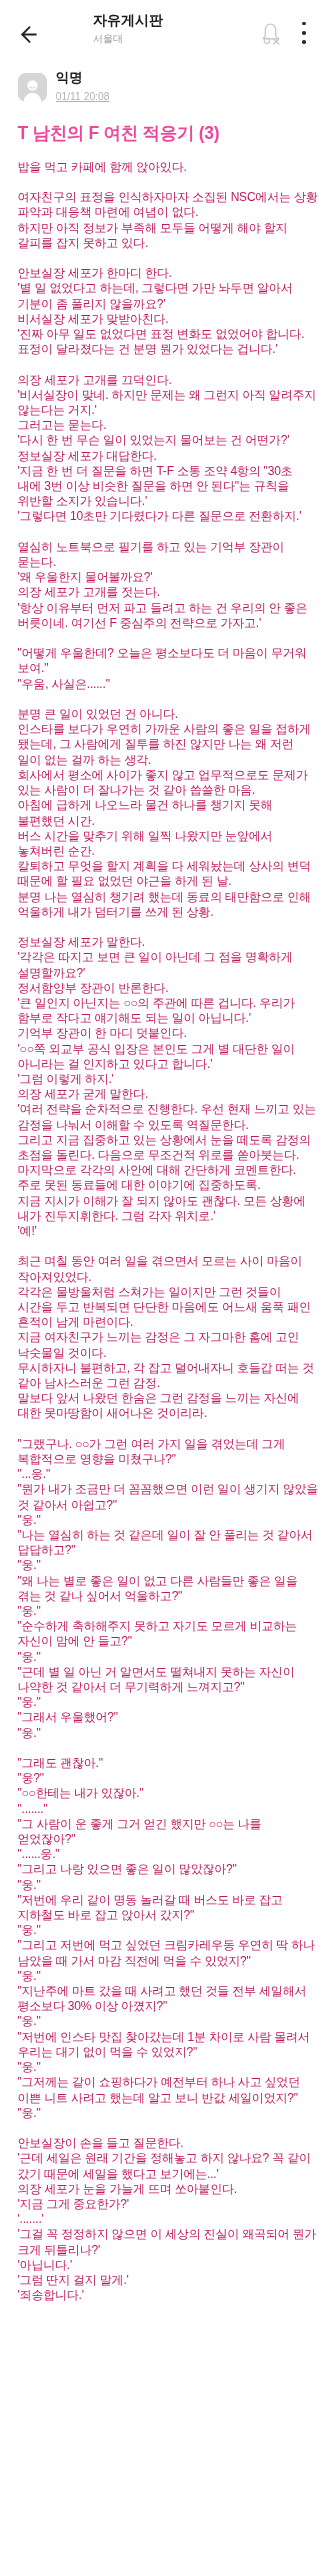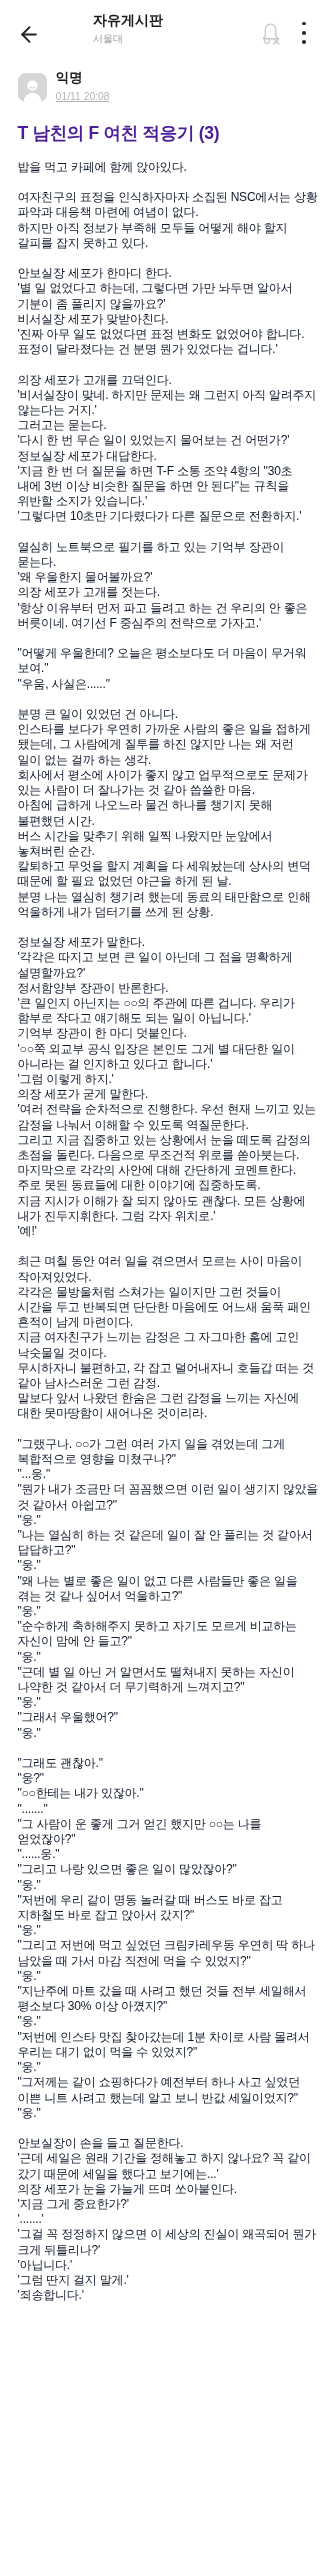--- a/index.html
+++ b/index.html
@@ -24,22 +24,22 @@
   .bell-btn{width:25px;height:27px;}
   .menu-btn{width:10.3px;height:27px;display:flex;flex-direction:column;align-items:center;justify-content:center;gap:5.7px;}
   .menu-btn i{width:3.6px;height:3.6px;border-radius:50%;background:#2a2a2a;display:block;}
   
   .post-meta{display:flex;align-items:flex-end;margin:23px 17.5px 0 17.5px;}
   .avatar{width:29px;height:29px;border-radius:8.2px;background:#d6d6d6;overflow:hidden;flex:0 0 auto;}
   .meta-text{margin-left:9.3px;}
   .author{font-size:13.4px;font-weight:bold;color:#1c1c1c;}
   .timestamp{font-size:10.3px;color:#b3b3b3;margin-top:3.6px;text-decoration:underline;}
   
-  .post-title{margin:19.6px 15.5px 0 17.5px;font-size:17.5px;font-weight:bold;color:#4c1d95;letter-spacing:-0.3px;}
-  .post-body{margin:14.4px 15.5px 0 17.5px;font-size:12px;line-height:15.2px;color:#0f172a;letter-spacing:-0.2px;}
+  .post-title{margin:19.6px 15.5px 0 17.5px;font-size:17.5px;font-weight:bold;color:#ec4899;letter-spacing:-0.3px;}
+  .post-body{margin:14.4px 15.5px 0 17.5px;font-size:12px;line-height:15.2px;color:#be185d;letter-spacing:-0.2px;}
   .post-body p{margin:15.2px 0;white-space:pre-wrap;word-break:keep-all;}
   .post-body p:first-child{margin-top:0;}
   svg{display:block;}
 </style>
 </head>
 <body>
 
 <div class="page">
 
   <div class="header">

